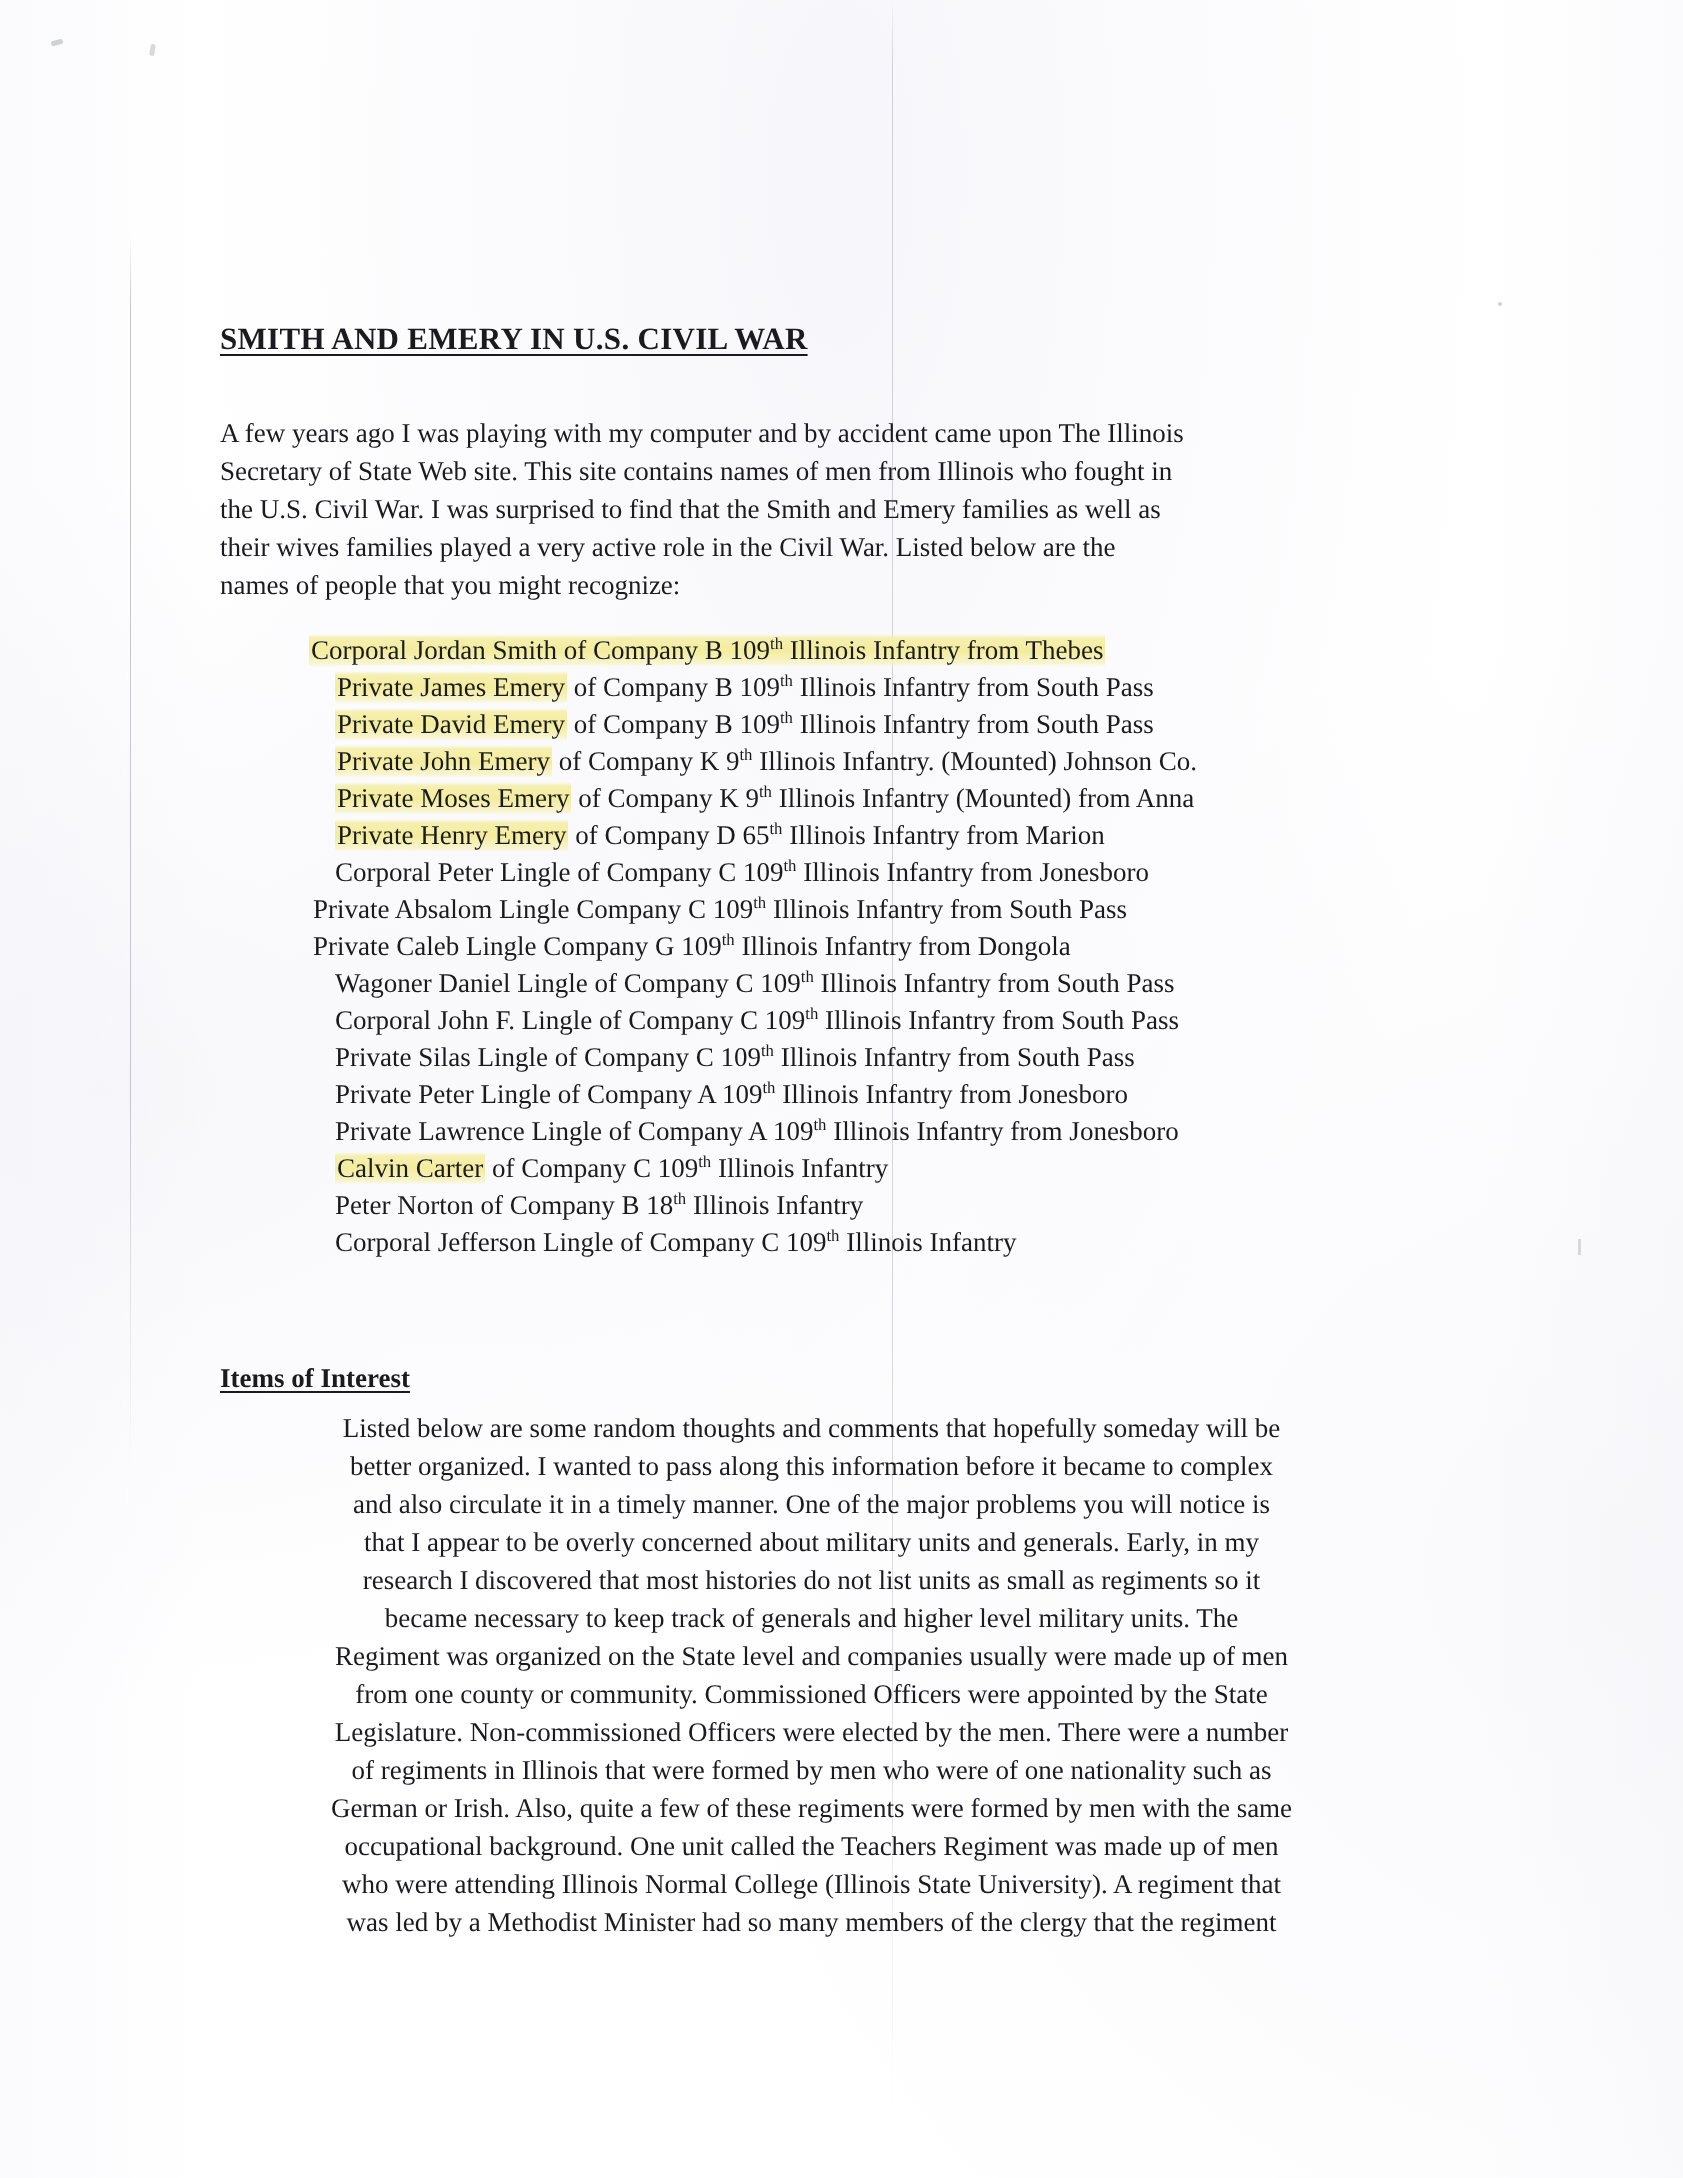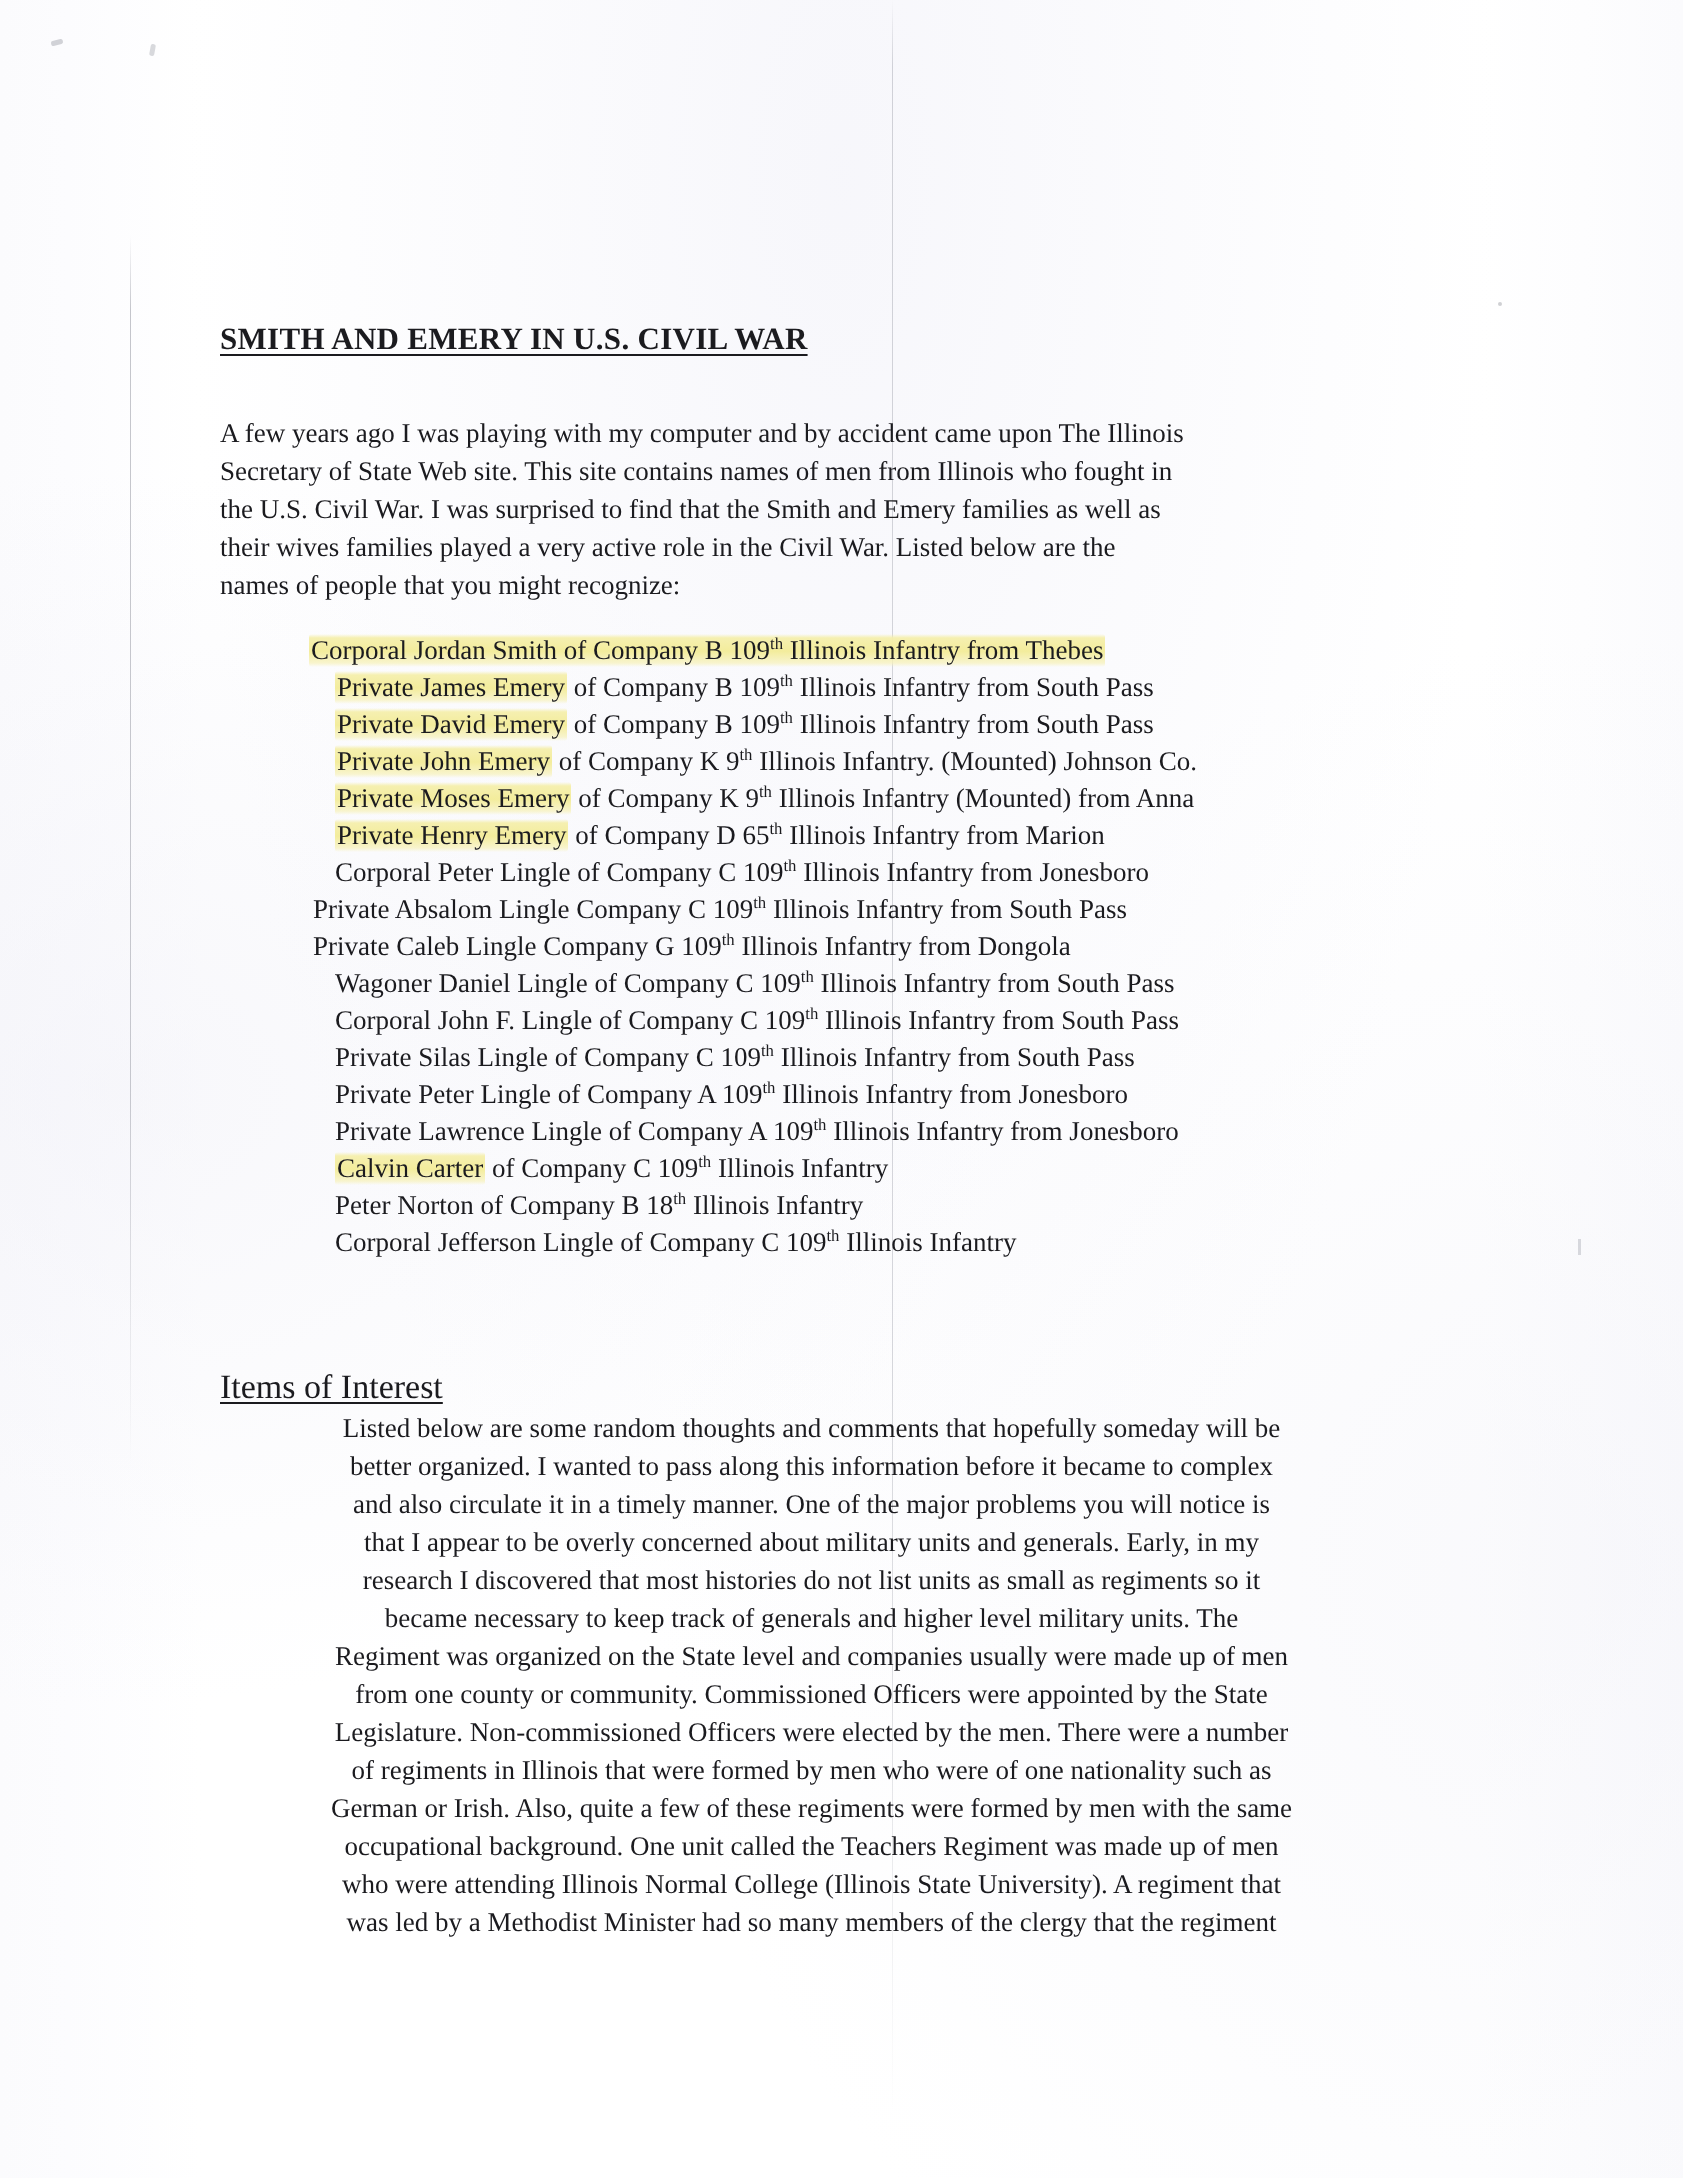--- a/index.html
+++ b/index.html
@@ -156,22 +156,22 @@
   sup {
     font-size: 0.62em;
     vertical-align: super;
     line-height: 0;
   }
 
   .section-head {
     position: absolute;
     left: 0;
     top: 1341px;
-    font-size: 34px;
-    font-weight: normal;
+    font-size: 27px;
+    font-weight: bold;
     text-decoration: underline;
     text-underline-offset: 4px;
     text-decoration-thickness: 2px;
     white-space: nowrap;
   }
 
   .body-para {
     position: absolute;
     left: 0;
     top: 1409px;

